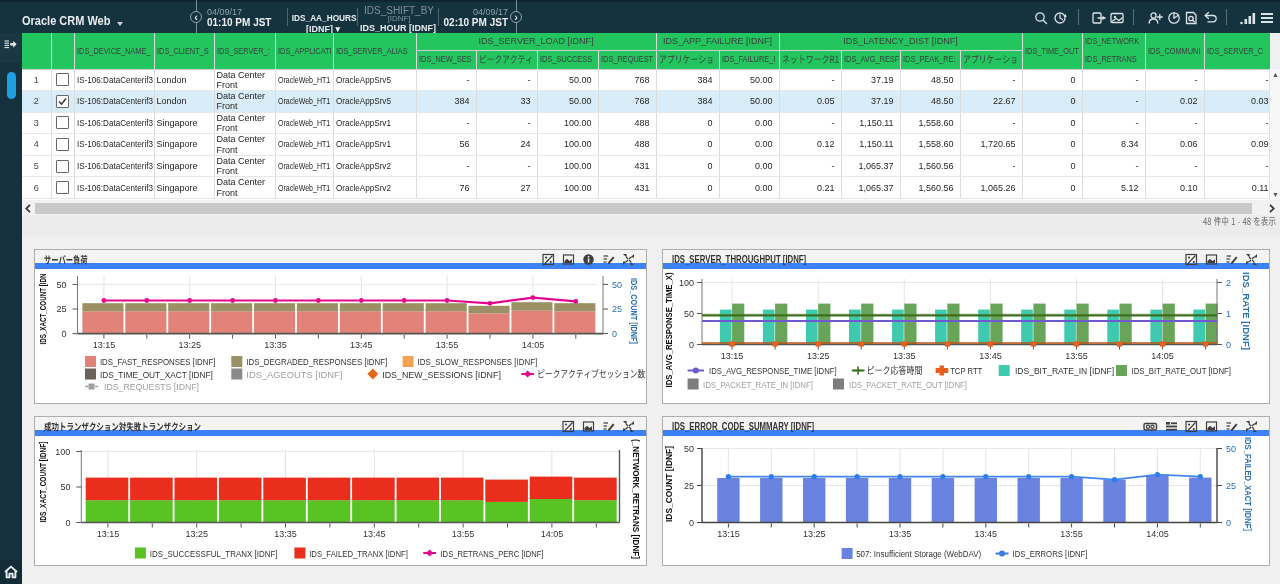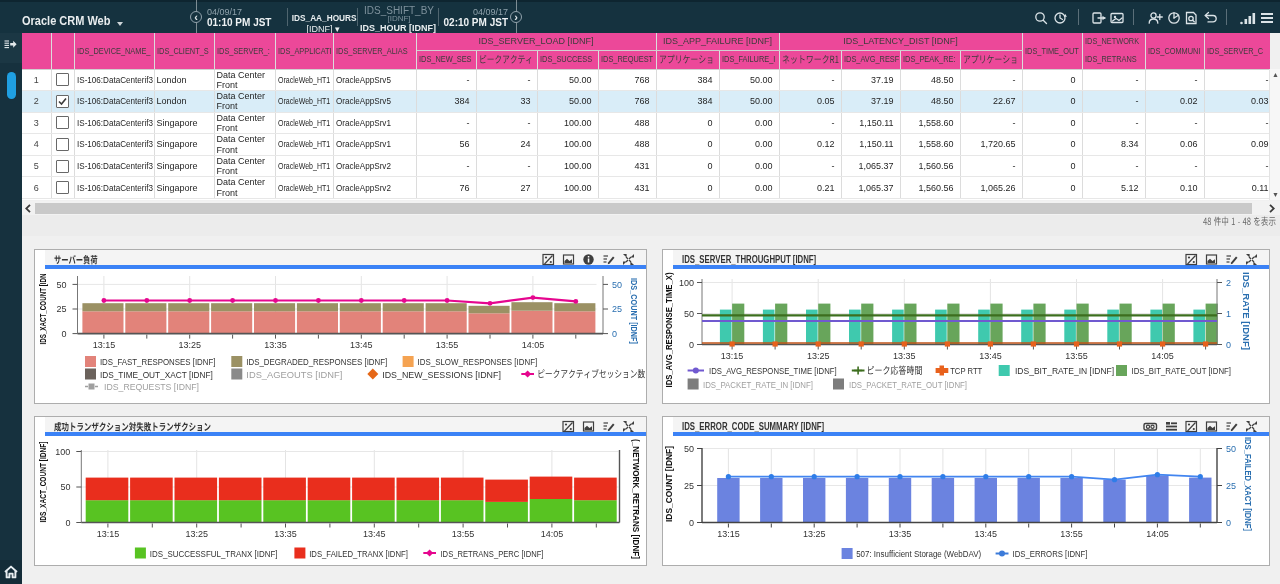--- a/index.html
+++ b/index.html
@@ -1,45 +1,45 @@
 <!DOCTYPE html>
 <html><head><meta charset="utf-8"><style>
 *{margin:0;padding:0;box-sizing:border-box}
 html,body{width:1280px;height:584px;overflow:hidden;font-family:"Liberation Sans",sans-serif;background:#f0f0f0;position:relative}
 .abs{position:absolute}
 .nav{position:absolute;left:0;top:0;width:1280px;height:33px;background:#15323f;box-shadow:inset 0 2px 0 #0e2530}
 .side{position:absolute;left:0;top:33px;width:22px;height:551px;background:#16313e}
 table.grid{border-collapse:collapse;table-layout:fixed;width:1253px;font-size:9px;color:#1f1f1f;background:#fff}
 table.grid td,table.grid th{border-right:1px solid #dcdcdc;overflow:hidden;white-space:nowrap;padding:0 2px;font-weight:normal;line-height:10.3px}
-table.grid thead th{color:#3c3c3c;background:#ec4899;text-align:left;border-bottom:1px solid #d0d0d0}
+table.grid thead th{color:#3c3c3c;background:#22c55e;text-align:left;border-bottom:1px solid #d0d0d0}
 table.grid thead th.gc{text-align:center;border-bottom:1px solid #d0d0d0}
 table.grid td.num,table.grid th.num{text-align:right;padding-right:6px}
 table.grid td{border-bottom:1px solid #e7e7e7}
 .panel{position:absolute;background:#fff;border:1px solid #adadad}
-.phead{position:absolute;left:10px;top:0;right:0;height:19px;background:#f4f4f4;border-bottom:4px solid #3b82f6}
+.phead{position:absolute;left:0;top:0;right:0;height:19px;background:#f4f4f4;border-bottom:6px solid #3b82f6}
 .ptitle{position:absolute;left:9px;top:4px;font-size:10.3px;font-weight:bold;color:#333}
 .ptitleL{position:absolute;left:9px;top:4px;font-size:10px;font-weight:bold;color:#333;transform:scaleX(.78);transform-origin:0 50%;white-space:nowrap}
 .picons{position:absolute;right:11px;top:3px;display:flex;gap:7px}
 .sq{display:inline-block;transform:scaleX(.82);transform-origin:0 50%;white-space:nowrap}
 .sq9{display:inline-block;transform:scaleX(.9);transform-origin:0 50%;white-space:nowrap}
 .sq8{display:inline-block;transform:scaleX(.78);transform-origin:0 50%;white-space:nowrap}
 .cb{display:inline-block;width:13px;height:13px;border:1px solid #686868;border-radius:1px;background:#fff;vertical-align:middle}
 </style></head><body>
 <div class="nav">
     <div class="abs" style="left:22px;top:14px;font-size:12.5px;font-weight:bold;color:#e9edef;transform:scaleX(.88);transform-origin:0 50%;white-space:nowrap">Oracle CRM Web</div>
     <div class="abs" style="left:117px;top:21.5px;width:0;height:0;border-left:3.5px solid transparent;border-right:3.5px solid transparent;border-top:4.5px solid #cdd5d9"></div>
     <div class="abs" style="left:196px;top:0;width:1px;height:33px;background:rgba(255,255,255,.45)"></div>
     <div class="abs" style="left:516px;top:0;width:1px;height:33px;background:rgba(255,255,255,.45)"></div>
     <div class="abs" style="left:190px;top:11px;width:12px;height:12px;border:1.5px solid #91a2ac;border-radius:50%;background:#15323f;color:#dfe7ea;font-size:11px;line-height:10px;text-align:center;font-weight:bold">‹</div>
     <div class="abs" style="left:510px;top:11px;width:12px;height:12px;border:1.5px solid #91a2ac;border-radius:50%;background:#15323f;color:#dfe7ea;font-size:11px;line-height:10px;text-align:center;font-weight:bold">›</div>
     <div class="abs" style="left:207px;top:7px;font-size:9px;color:#8fa2ac">04/09/17</div>
     <div class="abs" style="left:207px;top:17px;font-size:10px;font-weight:bold;color:#eef2f4">01:10 PM JST</div>
     <div class="abs" style="left:287px;top:8px;width:1px;height:18px;background:rgba(255,255,255,.25)"></div>
     <div class="abs" style="left:289px;top:13px;width:68px;text-align:center;font-size:9px;font-weight:bold;color:#e9eef0;transform:scaleX(.92);white-space:nowrap">IDS_AA_HOURS</div>
-    <div class="abs" style="left:289px;top:24px;width:68px;text-align:center;font-size:9px;font-weight:normal;color:#e9eef0;height:9px;overflow:hidden">[IDNF] ▾</div>
+    <div class="abs" style="left:289px;top:24px;width:68px;text-align:center;font-size:9px;font-weight:bold;color:#e9eef0;height:9px;overflow:hidden">[IDNF] ▾</div>
     <div class="abs" style="left:357px;top:8px;width:1px;height:18px;background:rgba(255,255,255,.25)"></div>
     <div class="abs" style="left:360px;top:5px;width:78px;text-align:center;font-size:10px;color:#7e919c">IDS_SHIFT_BY</div>
     <div class="abs" style="left:360px;top:14px;width:78px;text-align:center;font-size:8px;color:#7e919c">[IDNF]</div>
     <div class="abs" style="left:360px;top:23px;width:78px;font-size:9px;font-weight:bold;color:#e9eef0;height:10px;overflow:hidden;white-space:nowrap">IDS_HOUR [IDNF]</div>
     <div class="abs" style="left:438px;top:8px;width:1px;height:18px;background:rgba(255,255,255,.25)"></div>
     <div class="abs" style="left:440px;top:7px;width:68px;text-align:right;font-size:9px;color:#8fa2ac">04/09/17</div>
     <div class="abs" style="left:434px;top:17px;width:74px;text-align:right;font-size:10px;font-weight:bold;color:#eef2f4">02:10 PM JST</div>
     <svg class="abs" style="left:1033px;top:10px" width="16" height="16" viewBox="0 0 16 16">
       <circle cx="7" cy="7" r="4.2" stroke="#dbe3e7" stroke-width="1.3" fill="none" stroke-linecap="round"></circle>
       <line x1="10.2" y1="10.2" x2="13.5" y2="13.5" stroke="#dbe3e7" stroke-width="1.3" fill="none" stroke-linecap="round"></line>

